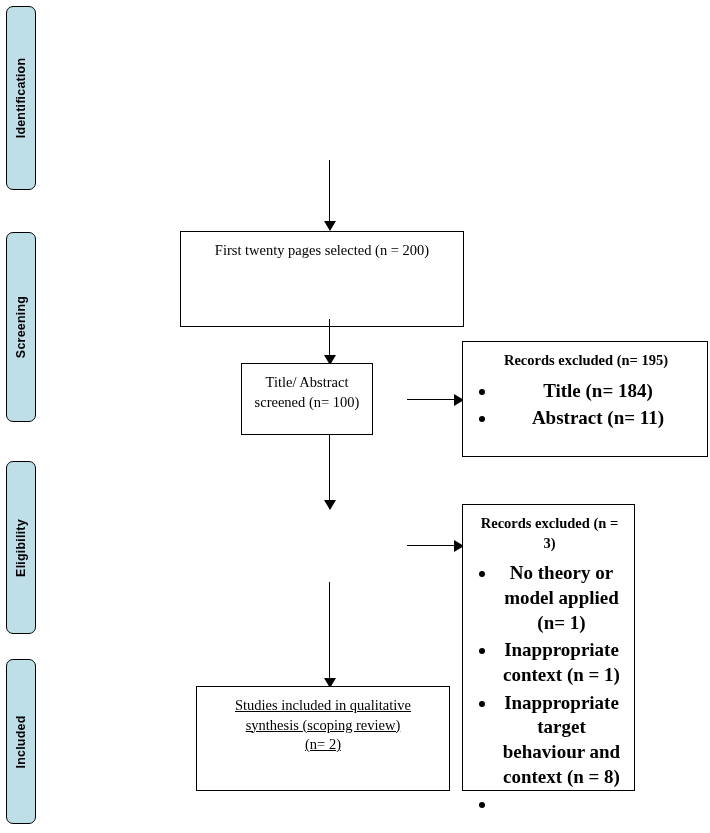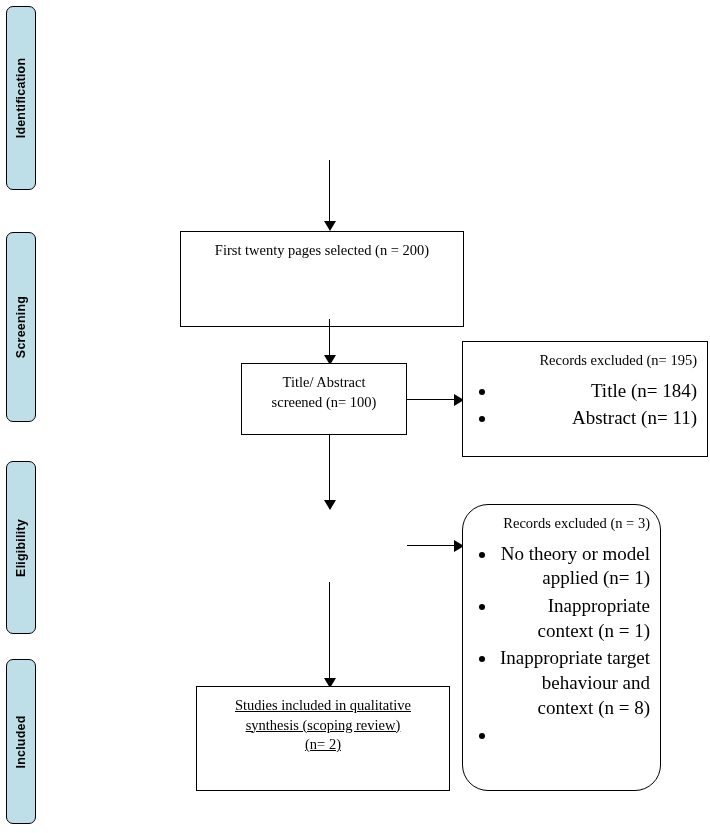--- a/index.html
+++ b/index.html
@@ -47,22 +47,23 @@
     box-sizing: border-box;
     background: #ffffff;
     font-size: 14.5px;
     line-height: 1.35;
   }
   .box .box-inner {
     padding: 9px 8px 0 8px;
     text-align: center;
   }
   .box .box-inner.left {
-    text-align: right;
+    text-align: center;
     padding: 9px 10px 0 12px;
+    font-weight: bold;
   }
   .box .box-inner .line {
     display: block;
   }
   
   ul.bullets {
     margin: 8px 0 0 0;
     padding-left: 22px;
     list-style: disc;
   }
@@ -146,21 +147,21 @@
     <div class="box-inner">
       <span class="line">First twenty pages selected (n = 200)</span>
     </div>
   </div>
 
   <div class="arrow-v" style="left:329px; top:319px; height:45px;">
     <div class="arrow-line-v" style="height:45px;"></div>
     <div class="arrow-head-down"></div>
   </div>
 
-  <div class="box" style="left:241px; top:363px; width:166px; height:72px;">
+  <div class="box" style="left:241px; top:363px; width:132px; height:72px;">
     <div class="box-inner">
       <span class="line">Title/ Abstract</span>
       <span class="line">screened (n= 100)</span>
     </div>
   </div>
 
   <div class="arrow-h" style="left:407px; top:399px; width:56px;">
     <div class="arrow-line-h" style="width:56px;"></div>
     <div class="arrow-head-right"></div>
   </div>
@@ -179,21 +180,21 @@
     <div class="arrow-line-v" style="height:74px;"></div>
     <div class="arrow-head-down"></div>
   </div>
 
 
   <div class="arrow-h" style="left:407px; top:545px; width:56px;">
     <div class="arrow-line-h" style="width:56px;"></div>
     <div class="arrow-head-right"></div>
   </div>
 
-  <div class="box" style="left:462px; top:504px; width:199px; height:287px;border-radius:26px;">
+  <div class="box" style="left:462px; top:504px; width:173px; height:287px;">
     <div class="box-inner left">
       <span class="line">Records excluded (n = 3)</span>
       <ul class="bullets">
         <li>No theory or model applied (n= 1)</li>
         <li>Inappropriate context (n = 1)</li>
         <li>Inappropriate target behaviour and context (n = 8)</li>
         <li class="empty"></li>
       </ul>
     </div>
   </div>

